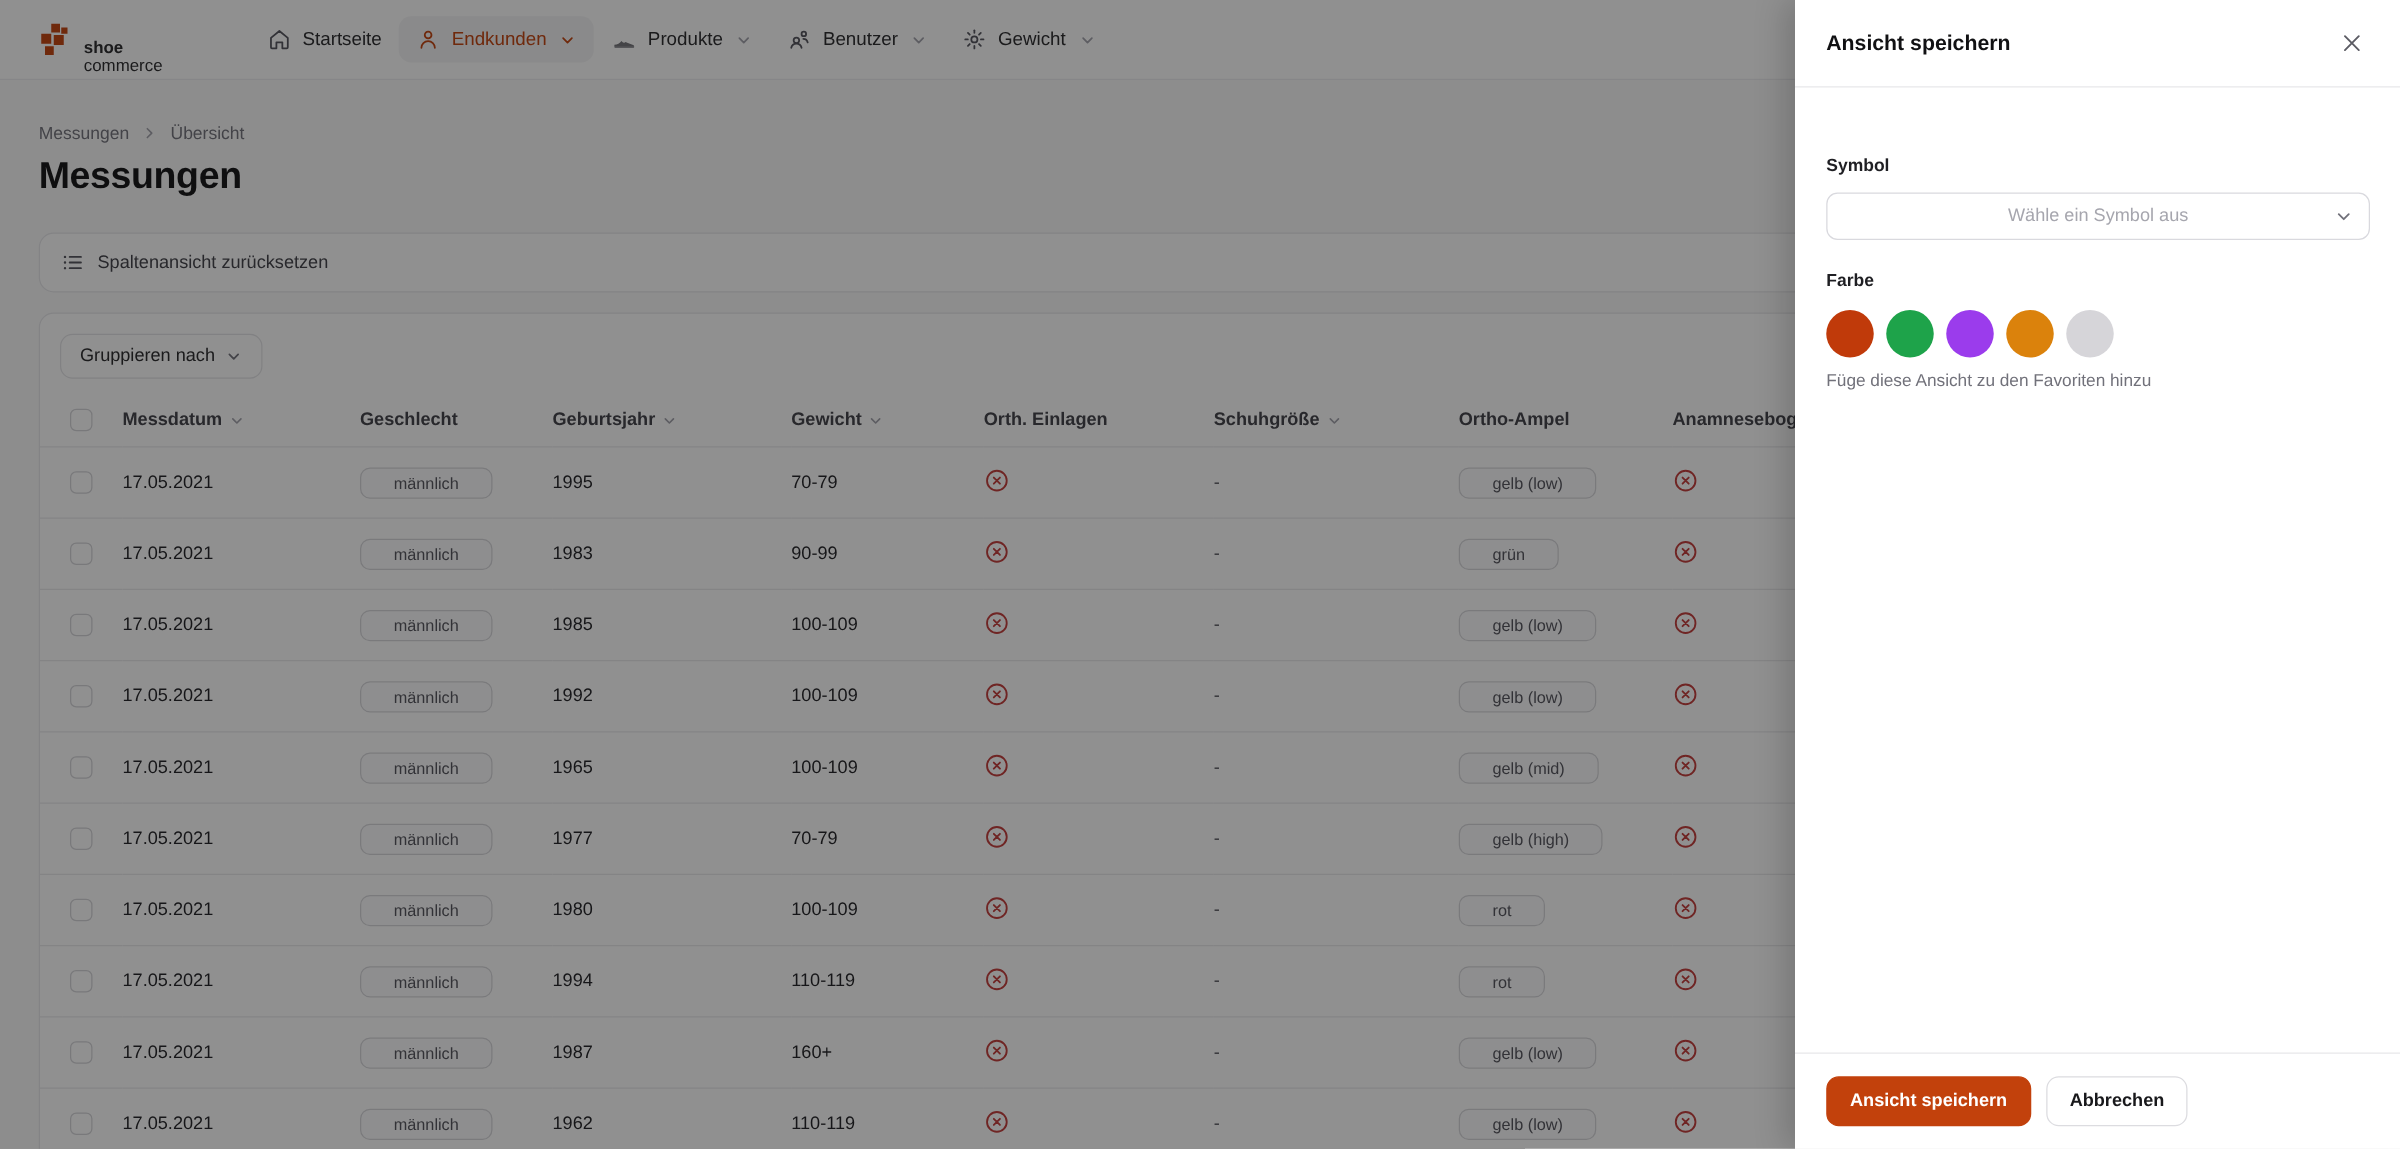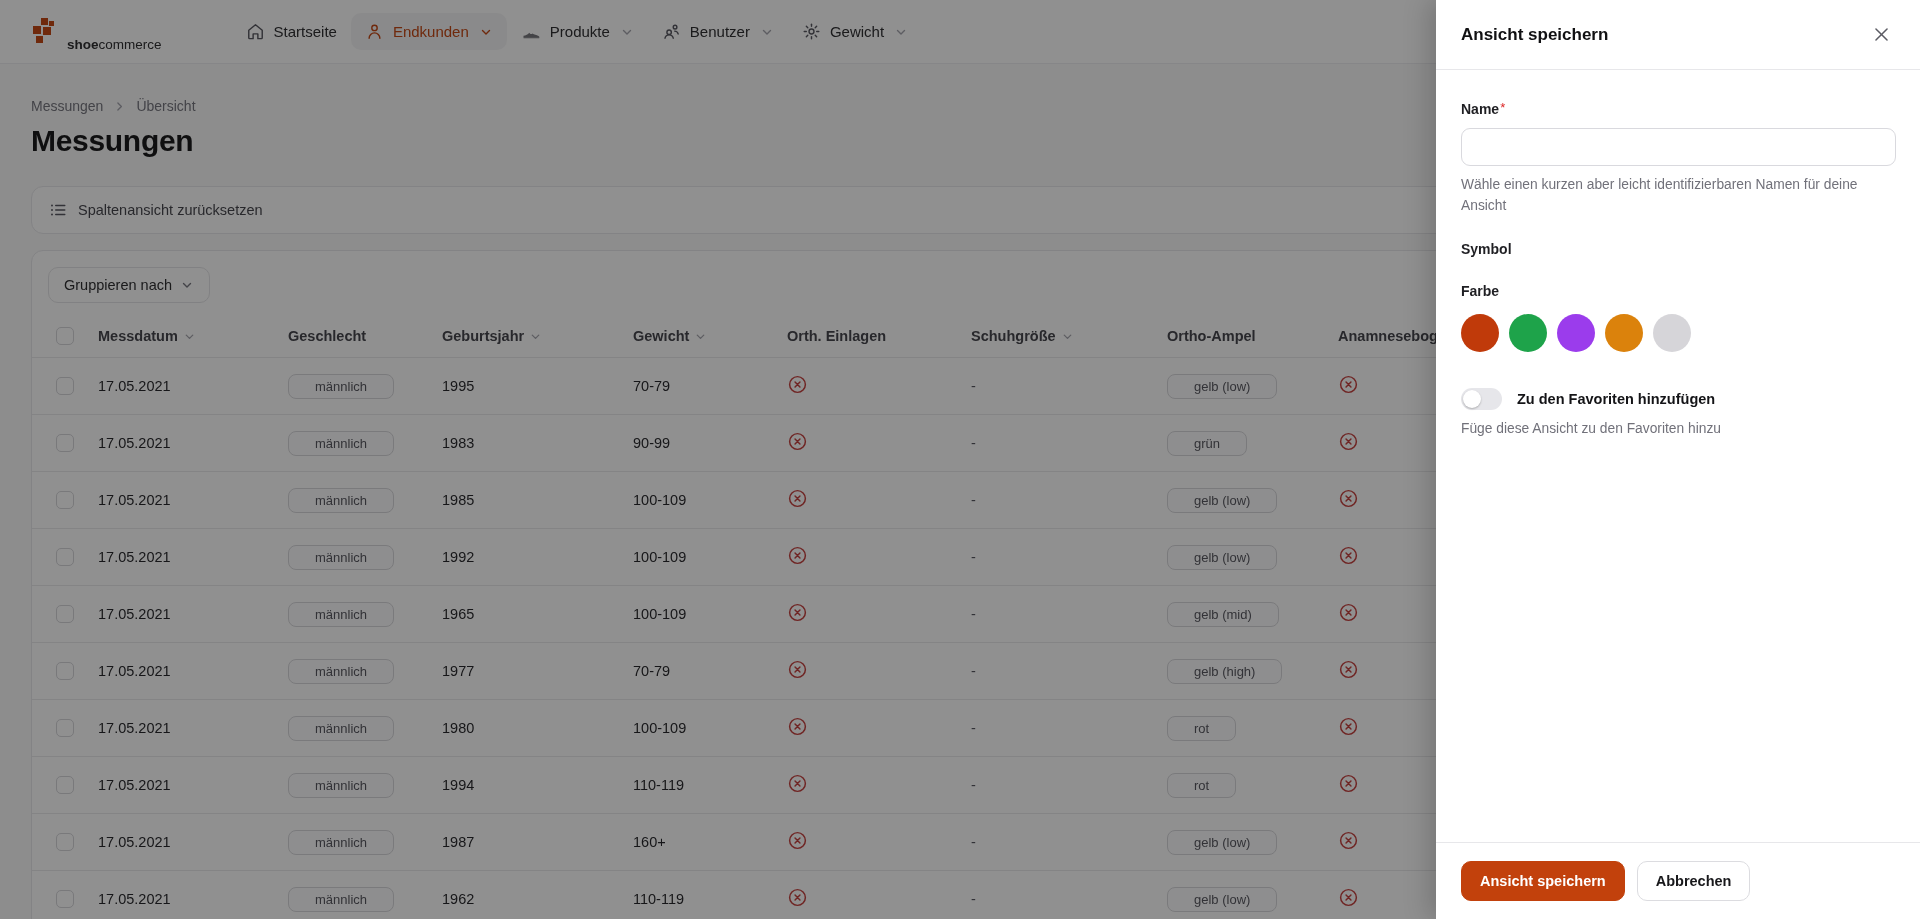--- a/index.html
+++ b/index.html
@@ -9,21 +9,21 @@
   
   .nav { height:64px; background:#fff; border-bottom:1px solid #ededf0; display:flex; align-items:center; padding:0 32px; }
   .brand { display:flex; align-items:center; gap:9px; margin-right:70px; }
   .logo { position:relative; width:26px; height:26px; }
   .logo i { position:absolute; width:7px; height:7px; background:#c2410c; }
   .logo i:nth-child(1){ left:9px; top:0; }
   .logo i:nth-child(2){ left:1px; top:8px; width:8px; height:8px;}
   .logo i:nth-child(3){ left:11px; top:9px; width:8px; height:8px;}
   .logo i:nth-child(4){ left:4px; top:18px; }
   .logo i:nth-child(5){ left:17px; top:3px; width:5px; height:5px;}
-  .brand-text { display:flex; flex-direction:row; line-height:1.05; font-size:13.5px; color:#27272a;margin-top:28px; }
+  .brand-text { display:flex; flex-direction:column; line-height:1.05; font-size:13.5px; color:#27272a;margin-top:28px; }
   .brand-text b { font-weight:700; }
   .navitems { display:flex; align-items:center; }
   .navitem { display:flex; align-items:center; gap:9px; padding:9px 14px; border-radius:10px; font-size:15px; color:#27272a; cursor:pointer; }
   .navitem svg { flex:0 0 auto; }
   .navitem.active { background:#f4f4f5; color:#c2410c; }
   .navitem.active svg { stroke:#c2410c; }
   .chev { margin-left:1px; }
 
   
   .main { padding:0 31px; }
@@ -449,48 +449,43 @@
   <div class="drawer-head">
     <span class="drawer-title">Ansicht speichern</span>
     <button class="drawer-close">
       <svg width="19" height="19" viewBox="0 0 24 24" fill="none" stroke="#5b5b63" stroke-width="1.9" stroke-linecap="round">
           <path d="M5 5l14 14M19 5L5 19"></path>
         </svg>
     </button>
   </div>
 
   <div class="drawer-body">
-    <div>
-      <span class="field-label">Name</span><span class="req">*</span>
-      <input class="text-input" type="text" value="" style="">
-      <div class="help">Wähle einen kurzen aber leicht identifizierbaren Namen für deine Ansicht</div>
-    </div>
 
     <div class="sec">
       <span class="field-label">Symbol</span>
+      <div class="select">
+        <span>Wähle ein Symbol aus</span>
+        <svg class="chev" width="16" height="16" viewBox="0 0 24 24" fill="none" stroke="#71717a" stroke-width="2.2" stroke-linecap="round" stroke-linejoin="round">
+            <path d="M6 9.5l6 6 6-6"></path>
+          </svg>
+      </div>
     </div>
 
     <div class="sec">
       <span class="field-label">Farbe</span>
       <div class="swatches">
 
       <span class="swatch" style="background: rgb(192, 58, 10);"></span>
           <span class="swatch" style="background: rgb(30, 163, 74);"></span>
           <span class="swatch" style="background: rgb(155, 60, 236);"></span>
           <span class="swatch" style="background: rgb(219, 130, 12);"></span>
           <span class="swatch" style="background: rgb(214, 213, 217);"></span>
         </div>
     </div>
 
-    <div class="toggle-row">
-      <span class="switch">
-          <span class="knob"></span>
-        </span>
-      <span class="toggle-label">Zu den Favoriten hinzufügen</span>
-    </div>
     <div class="toggle-help">Füge diese Ansicht zu den Favoriten hinzu</div>
   </div>
 
   <div class="drawer-foot">
     <button class="btn btn-primary">Ansicht speichern</button>
     <button class="btn btn-secondary">Abbrechen</button>
   </div>
 </aside>
 
 </body></html>

